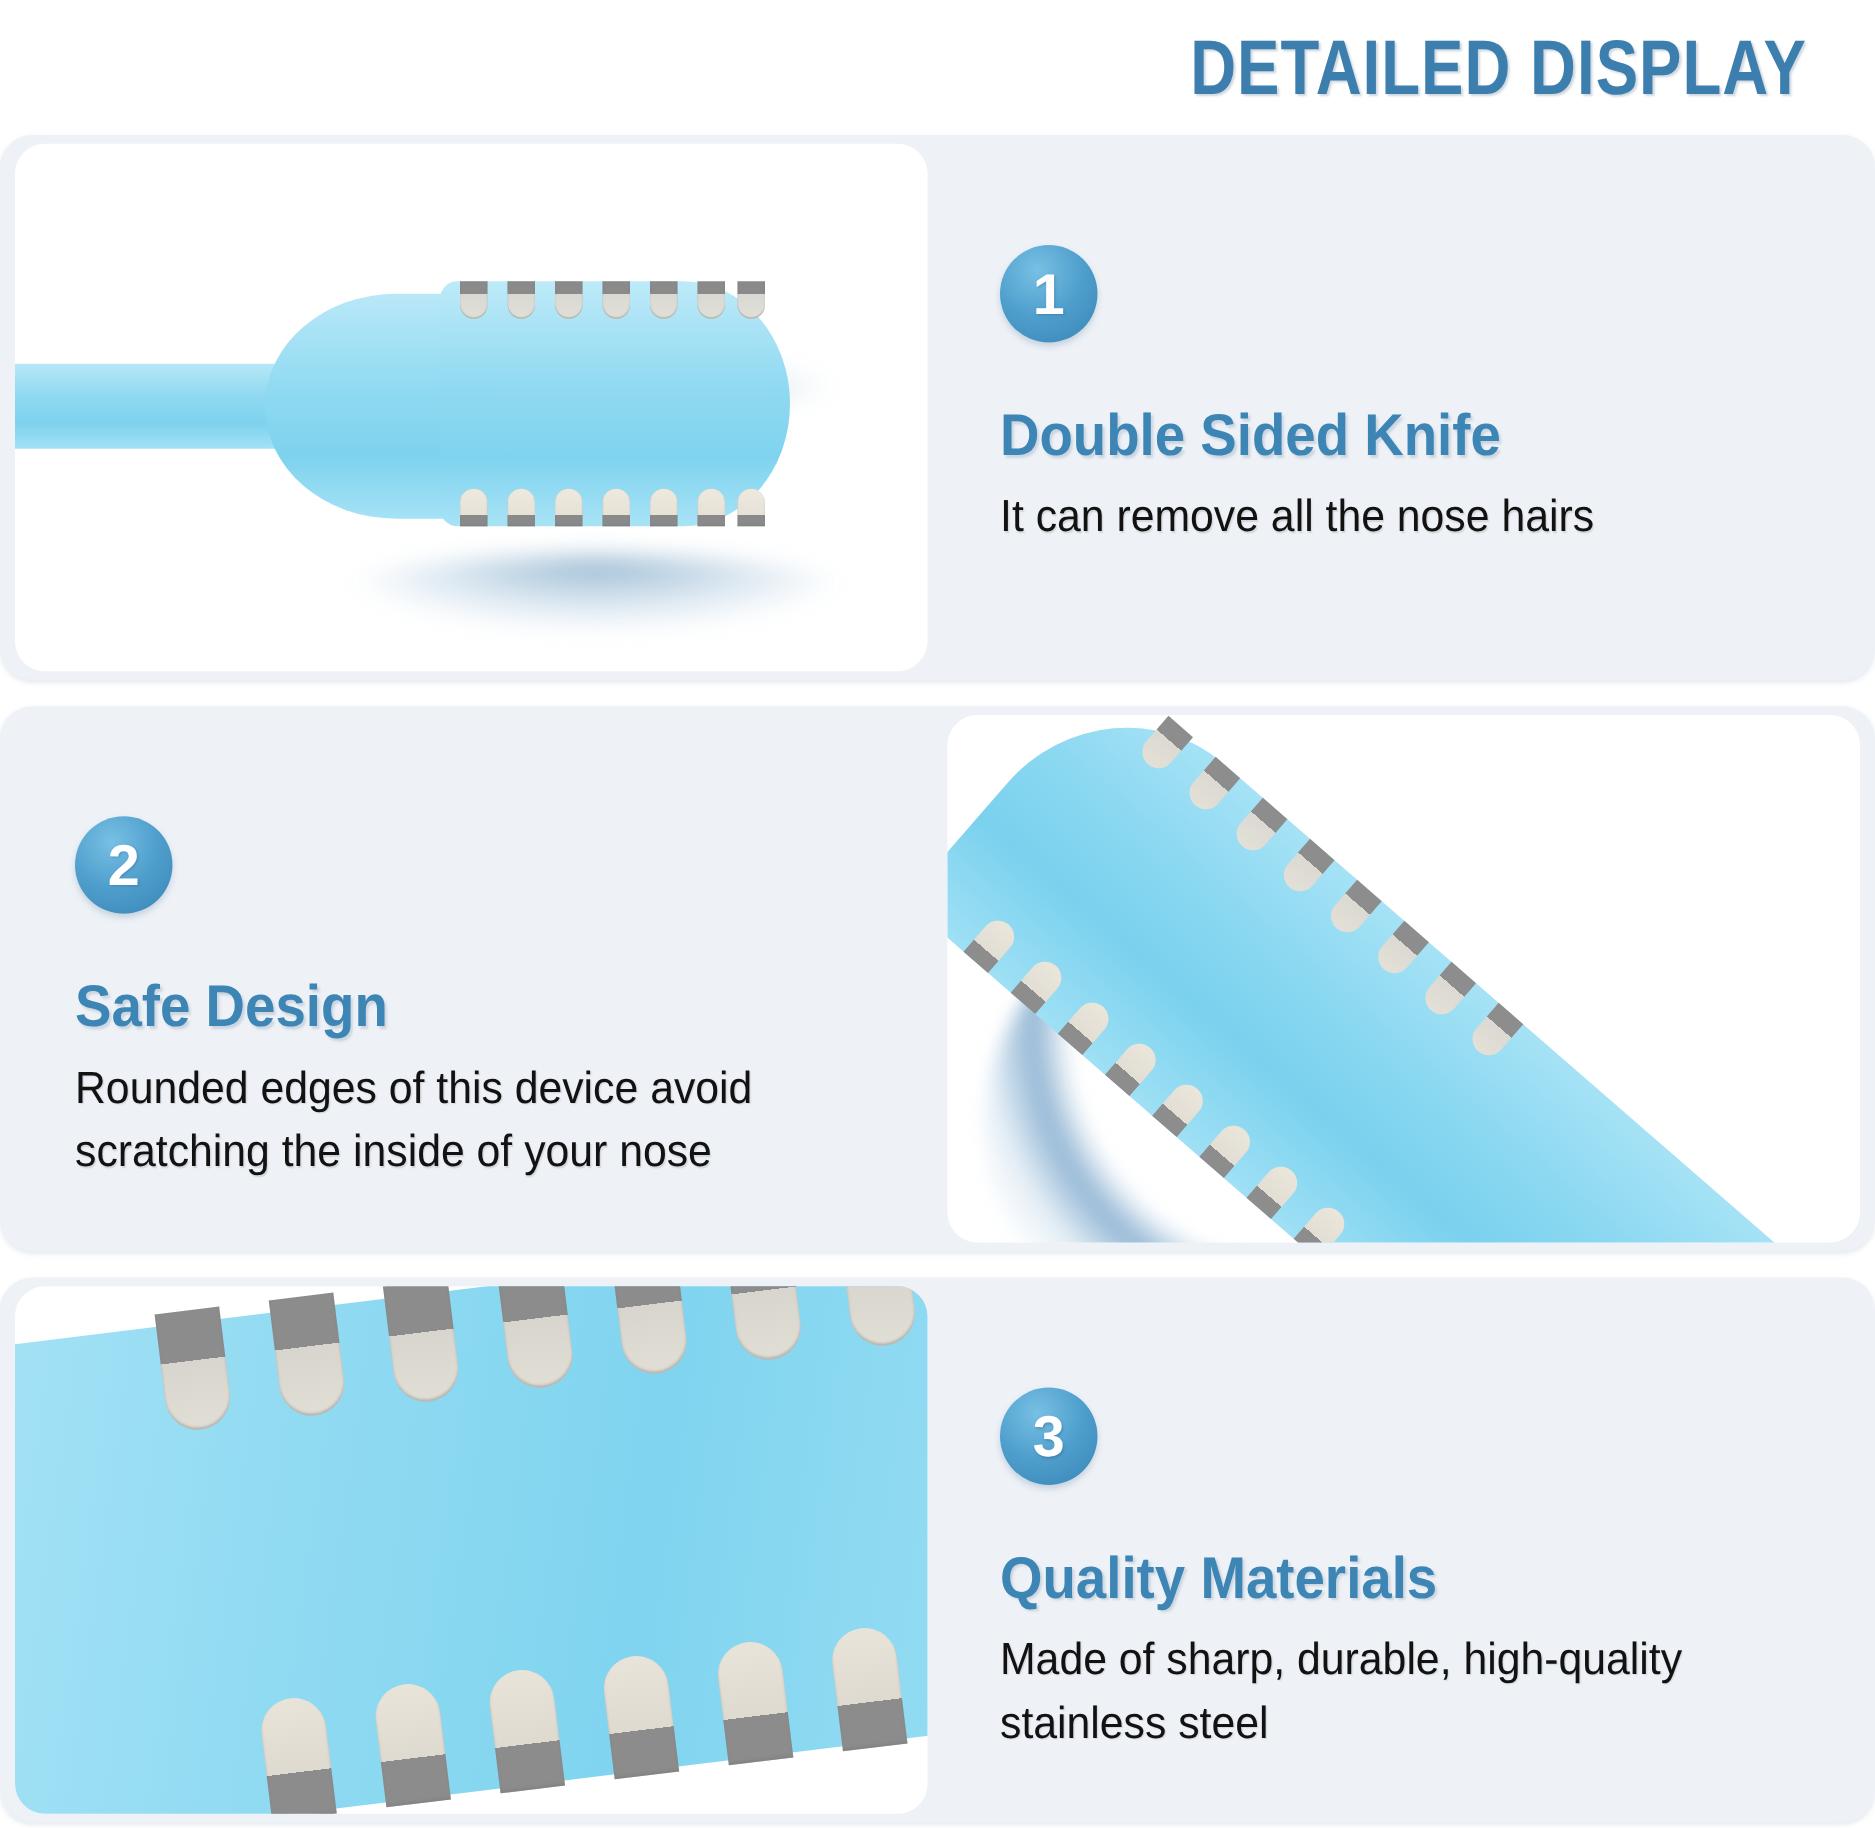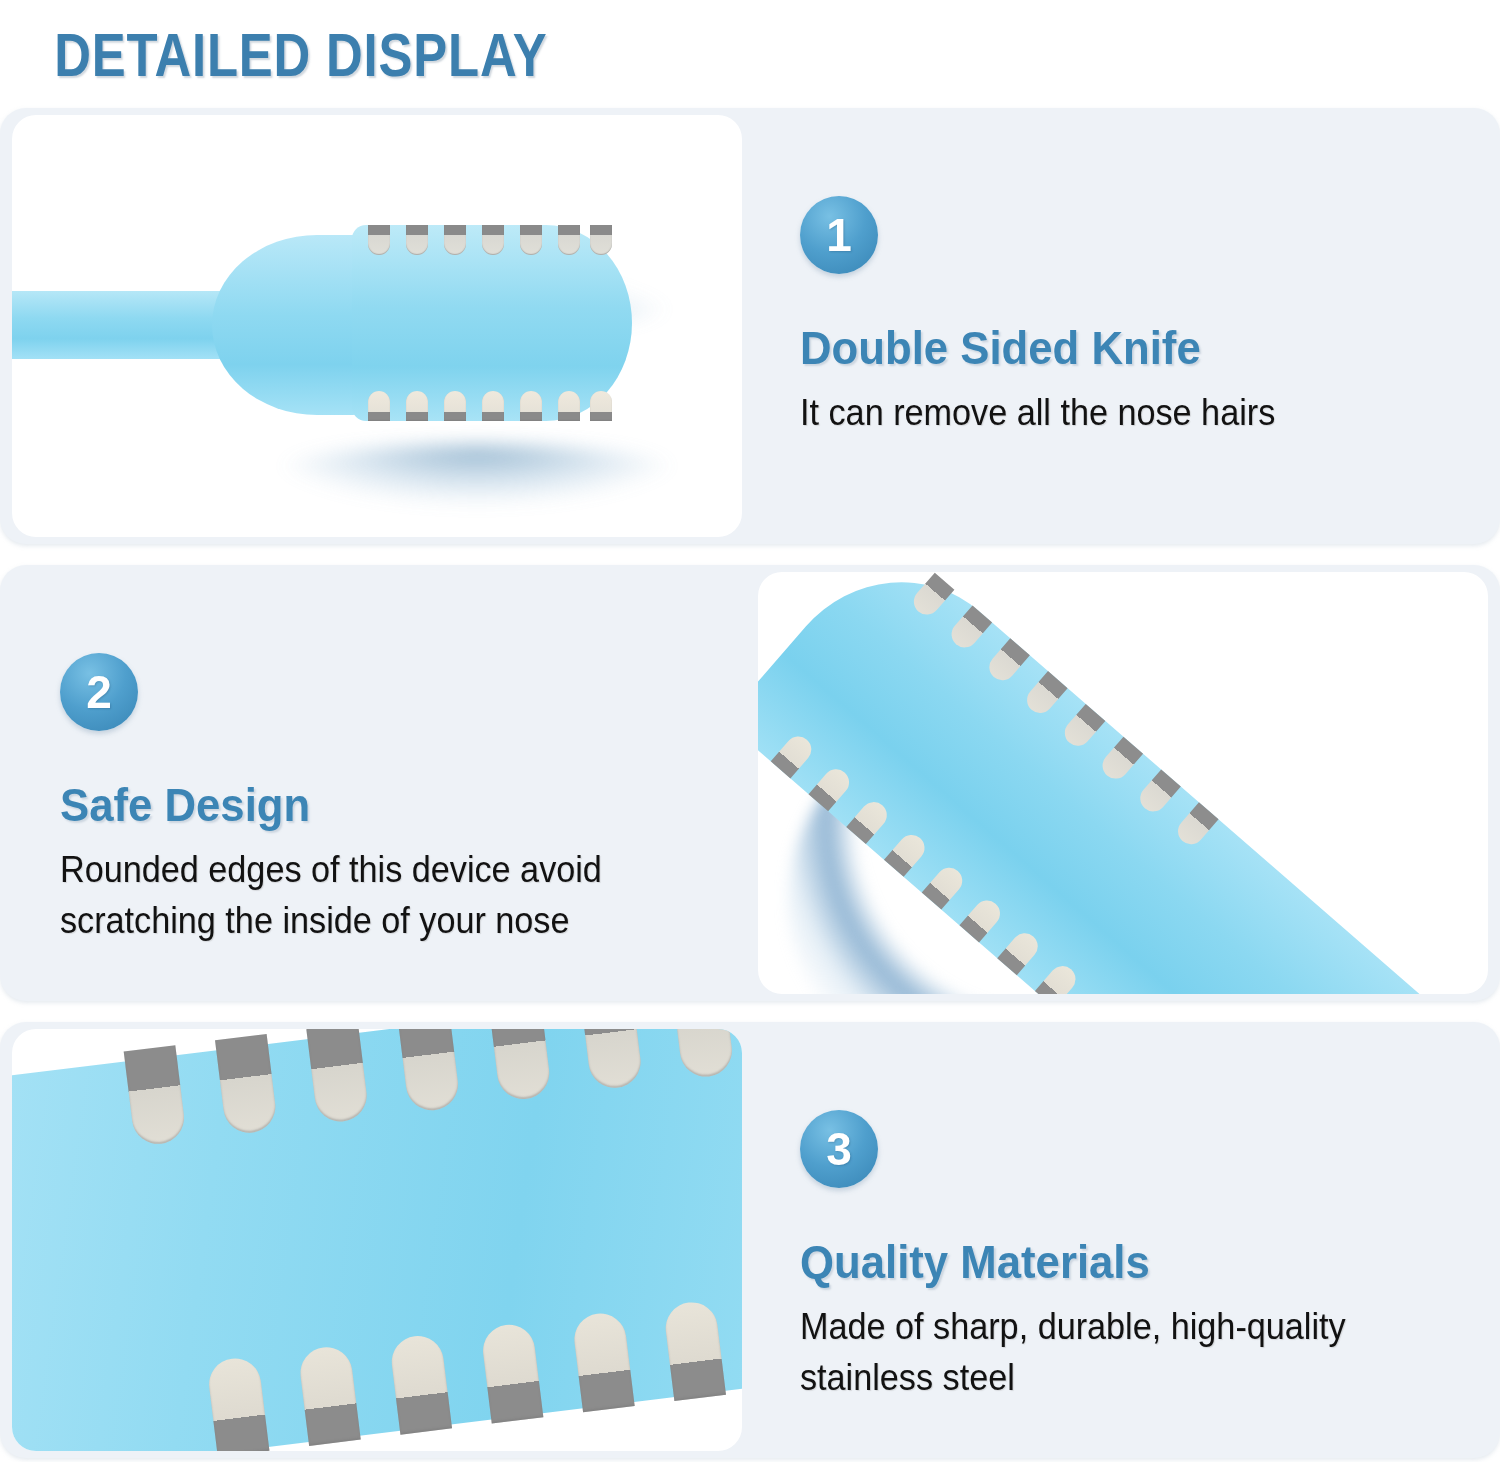--- a/index.html
+++ b/index.html
@@ -8,21 +8,21 @@
     background:#ffffff;
     font-family:"Liberation Sans", sans-serif;
     overflow:hidden;
     position:relative;
   }
   .page{position:relative;width:1500px;height:1462px;background:#fff;}
 
   
   .header{
     position:absolute;left:0;top:0;width:1500px;height:108px;
-    display:flex;align-items:center;justify-content:flex-start;
+    display:flex;align-items:center;justify-content:flex-end;
     background:#fff;
     border-radius:32px;
   }
   .header-title{
     font-size:62px;
     font-weight:bold;
     letter-spacing:1px;
     color:#3c7fae;
     transform:scaleX(.82);
     text-shadow:2px 2px 2px rgba(120,140,160,.35);

